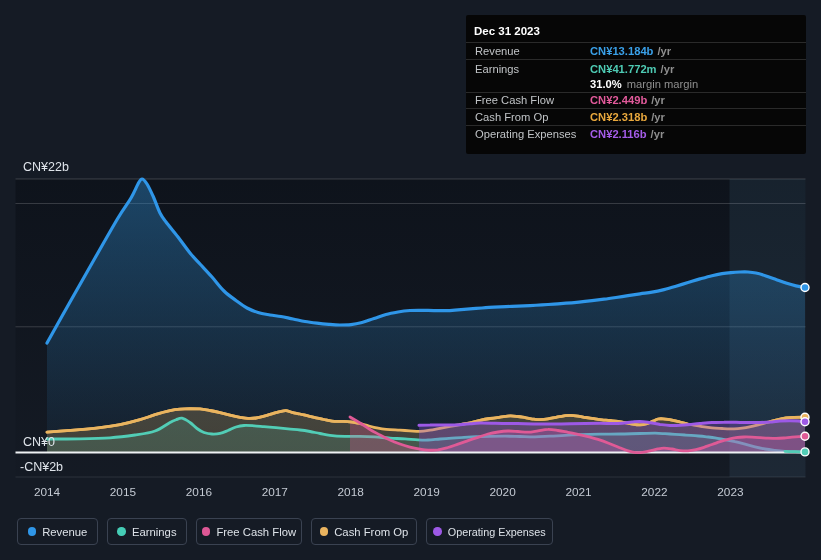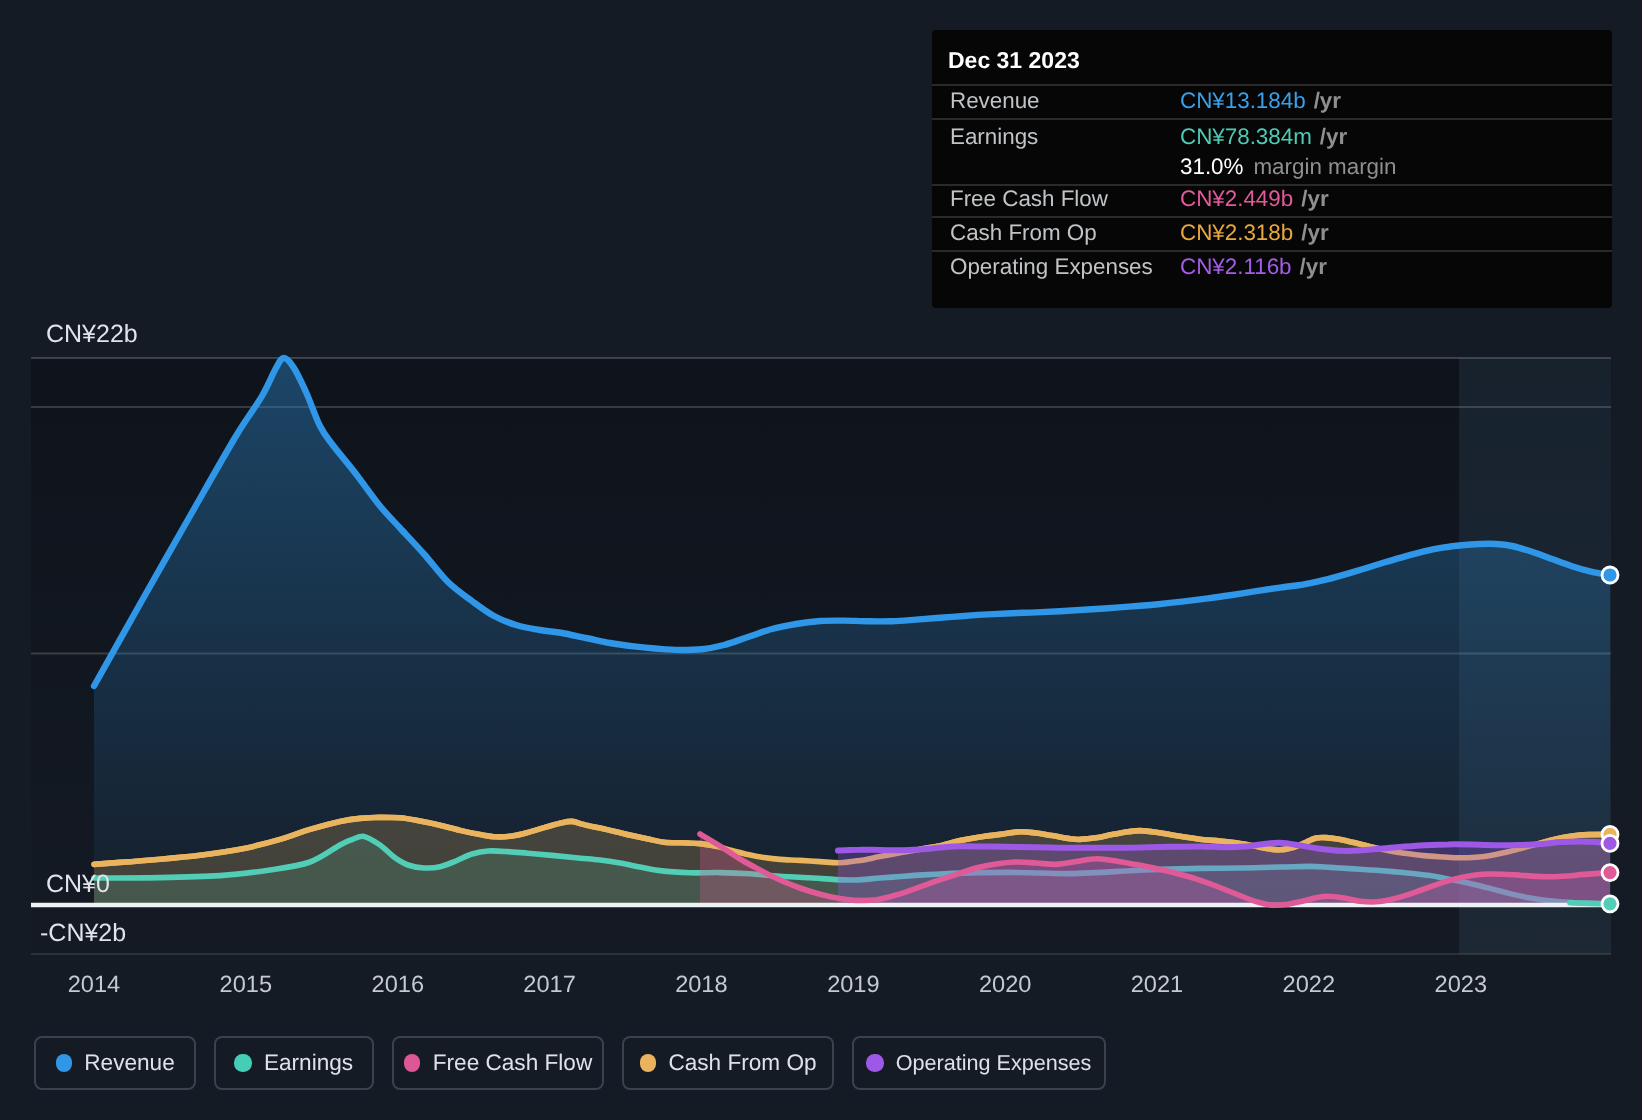--- a/index.html
+++ b/index.html
@@ -3,21 +3,21 @@
 <style>
 *{margin:0;padding:0;box-sizing:border-box}
 html,body{width:821px;height:560px;background:#151b25;overflow:hidden;font-family:"Liberation Sans",sans-serif}
 #stage{position:relative;width:821px;height:560px}
 svg{position:absolute;left:0;top:0}
 .tt{position:absolute;left:466px;top:15px;width:340px;height:139px;background:#060606;border-radius:2px;color:#c1c4c7;font-size:11.2px}
 .tt .title{height:28px;line-height:32px;padding-left:8px;color:#fff;font-weight:bold;font-size:11.5px;border-bottom:1px solid #2a2a2a}
 .tt .row{display:flex;align-items:center;height:17px;padding-left:9px;white-space:nowrap}
 .tt .row.bb{border-bottom:1px solid #2a2a2a}
 .tt .lab{width:115px;flex:none}
-.tt b{font-weight:normal}
+.tt b{font-weight:bold}
 .tt .yr{color:#8f8f8f;margin-left:4px;font-weight:bold}
 .legend{position:absolute;left:17px;top:518px;display:flex}
 .lbtn{display:flex;align-items:center;justify-content:center;height:27px;border:1px solid #3a4251;border-radius:4px;margin-right:9px;color:#dde2e8;font-size:11.3px;white-space:nowrap}
 .dot{width:8.5px;height:8.5px;border-radius:50%;margin-right:6px}
 </style></head>
 <body>
 <div id="stage">
 <svg width="821" height="560" viewBox="0 0 821 560">
 <defs>
 <linearGradient id="plotbg" x1="0" y1="179" x2="0" y2="477" gradientUnits="userSpaceOnUse">
@@ -72,21 +72,21 @@
 </svg>
 <div class="tt">
 <div class="title">Dec 31 2023</div>
 <div class="row bb">
         <span class="lab">Revenue</span>
         <b style="color:#3aa0e8">CN¥13.184b</b>
         <span class="yr">/yr</span>
       </div>
 <div class="row">
         <span class="lab">Earnings</span>
-        <b style="color:#4ecbb4">CN¥78.384m</b>
+        <b style="color:#4ecbb4">CN¥41.772m</b>
         <span class="yr">/yr</span>
       </div>
 <div class="row bb" style="height:15.5px">
         <span class="lab"></span>
         <b style="color:#fff">31.0%</b>
         <span style="color:#8f8f8f;margin-left:5px">margin margin</span>
       </div>
 <div class="row bb" style="height:16.5px">
         <span class="lab">Free Cash Flow</span>
         <b style="color:#e25a9b">CN¥2.449b</b>

